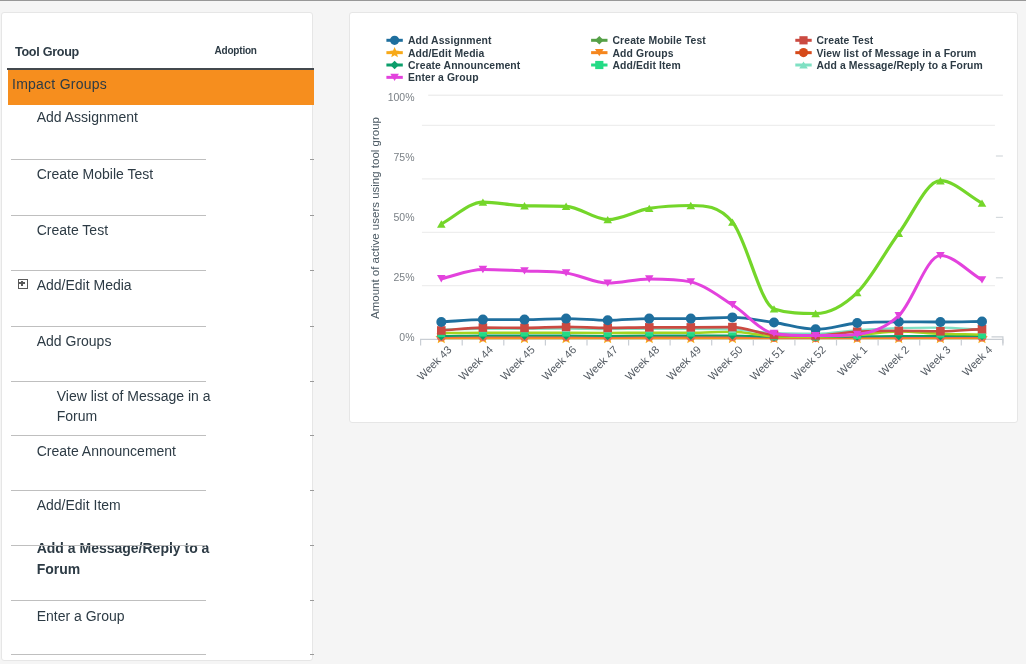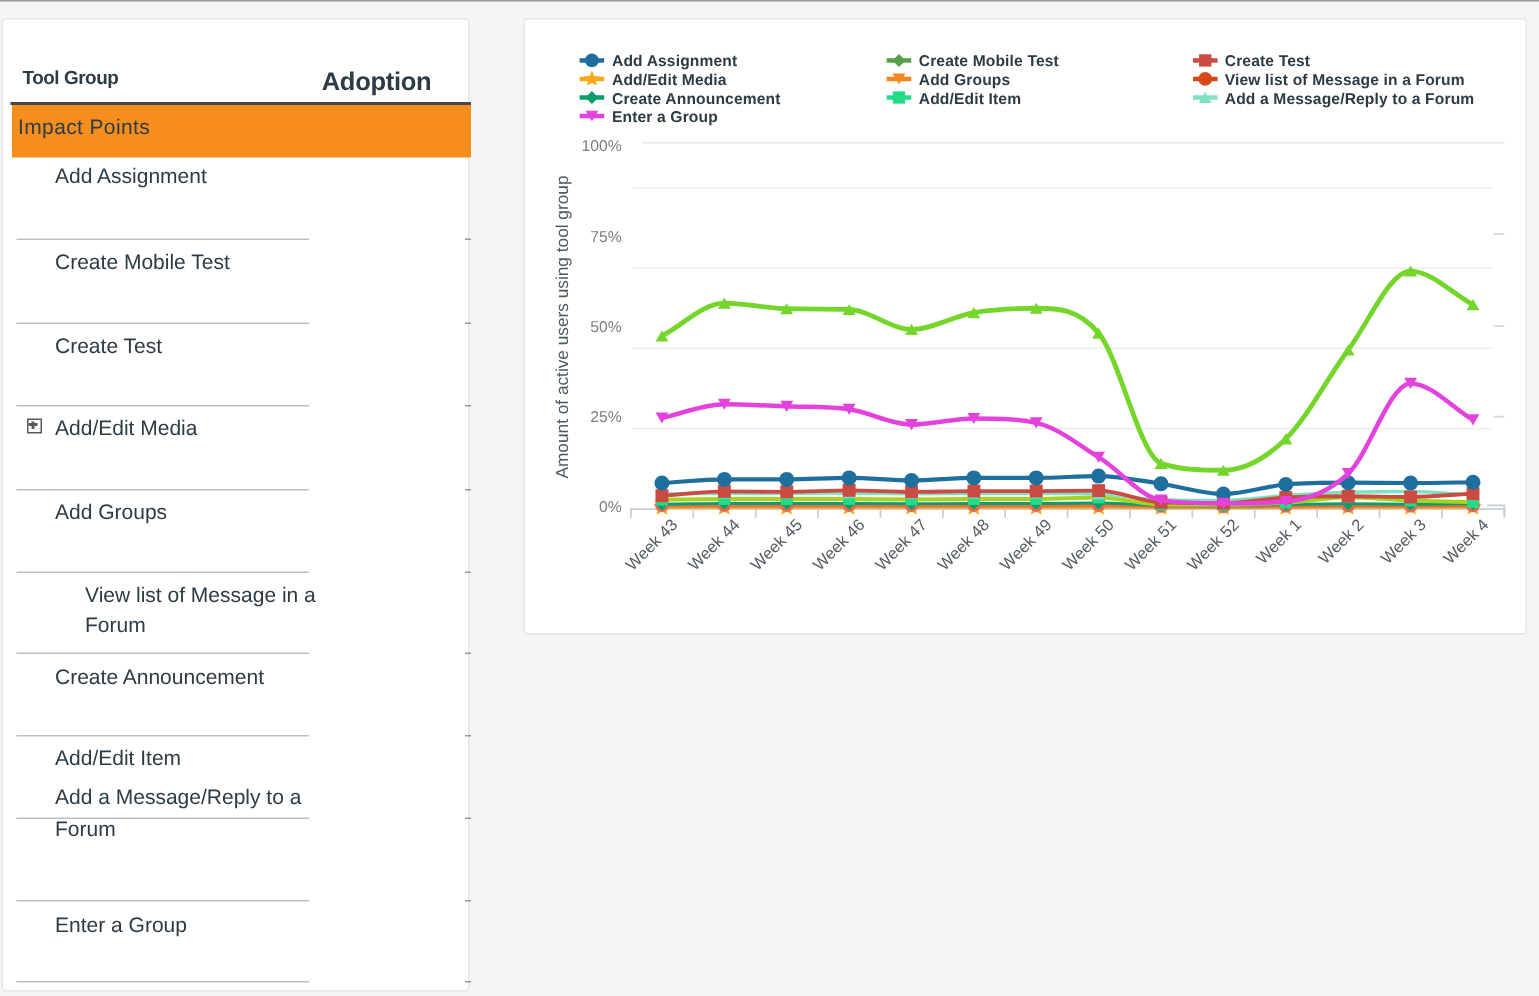--- a/index.html
+++ b/index.html
@@ -8,37 +8,37 @@
 .hdr{position:absolute;font-size:13px;font-weight:bold;color:#2d3b45;letter-spacing:-0.2px;}
 .rl{position:absolute;font-size:14px;color:#2d3b45;line-height:20.3px;}
 .exp{position:absolute;width:10px;height:10px;border:1.5px solid #5a5a5a;box-sizing:border-box;}
 .exp .ph{position:absolute;left:0.8px;top:2.6px;width:5.6px;height:2px;background:#5a5a5a;}
 .exp .pv{position:absolute;left:2.6px;top:0.8px;width:2px;height:5.6px;background:#5a5a5a;}
 </style></head>
 <body>
 <div class="topbar"></div>
 <div class="card" style="left:1px;top:12.3px;width:312px;height:648.5px;">
 <div class="hdr" style="left:13px;top:32.2px;font-size:12.6px;letter-spacing:-0.3px;">Tool Group</div>
-    <div class="hdr" style="left:212.5px;top:31.4px;font-size:17px;letter-spacing:-0.2px;">Adoption</div>
+    <div class="hdr" style="left:212.5px;top:31.4px;font-size:10px;letter-spacing:-0.2px;">Adoption</div>
     <div style="position:absolute;left:5px;top:54.5px;width:307px;height:2px;background:#43484d;"></div>
     <div style="position:absolute;left:5.5px;top:56.9px;width:306.5px;height:35.2px;background:#f68e1e;"></div>
-    <div style="position:absolute;left:10px;top:63.2px;font-size:14px;letter-spacing:0.25px;color:#2d3b45;">Impact Points</div>
+    <div style="position:absolute;left:10px;top:63.2px;font-size:14px;letter-spacing:0.25px;color:#2d3b45;">Impact Groups</div>
     <div class="rl" style="left:34.7px;top:94.1px;">Add Assignment</div>
     <div class="rl" style="left:34.7px;top:150.9px;">Create Mobile Test</div>
     <div class="rl" style="left:34.7px;top:206.7px;">Create Test</div>
     <div class="rl" style="left:34.7px;top:262.1px;">Add/Edit Media</div>
     <div class="exp" style="left:15.5px;top:265.5px;">
       <div class="ph"></div>
       <div class="pv"></div>
     </div>
     <div class="rl" style="left:34.7px;top:317.5px;">Add Groups</div>
     <div class="rl" style="left:34.7px;top:372.5px;margin-left:20px;">View list of Message in a<br>Forum</div>
     <div class="rl" style="left:34.7px;top:427.4px;">Create Announcement</div>
     <div class="rl" style="left:34.7px;top:482.2px;">Add/Edit Item</div>
-    <div class="rl" style="left:34.7px;top:508px;">Add a Message/Reply to a<br>Forum</div>
+    <div class="rl" style="left:34.7px;top:525px;font-weight:bold;">Add a Message/Reply to a<br>Forum</div>
     <div class="rl" style="left:34.7px;top:592.4px;">Enter a Group</div>
     <div style="position:absolute;left:9px;top:145.7px;width:194.5px;height:1px;background:#bfbfbf;"></div>
     <div style="position:absolute;left:307.5px;top:145.7px;width:4.5px;height:1px;background:#9a9a9a;"></div>
     <div style="position:absolute;left:9px;top:201.5px;width:194.5px;height:1px;background:#bfbfbf;"></div>
     <div style="position:absolute;left:307.5px;top:201.5px;width:4.5px;height:1px;background:#9a9a9a;"></div>
     <div style="position:absolute;left:9px;top:256.9px;width:194.5px;height:1px;background:#bfbfbf;"></div>
     <div style="position:absolute;left:307.5px;top:256.9px;width:4.5px;height:1px;background:#9a9a9a;"></div>
     <div style="position:absolute;left:9px;top:312.3px;width:194.5px;height:1px;background:#bfbfbf;"></div>
     <div style="position:absolute;left:307.5px;top:312.3px;width:4.5px;height:1px;background:#9a9a9a;"></div>
     <div style="position:absolute;left:9px;top:367.3px;width:194.5px;height:1px;background:#bfbfbf;"></div>

